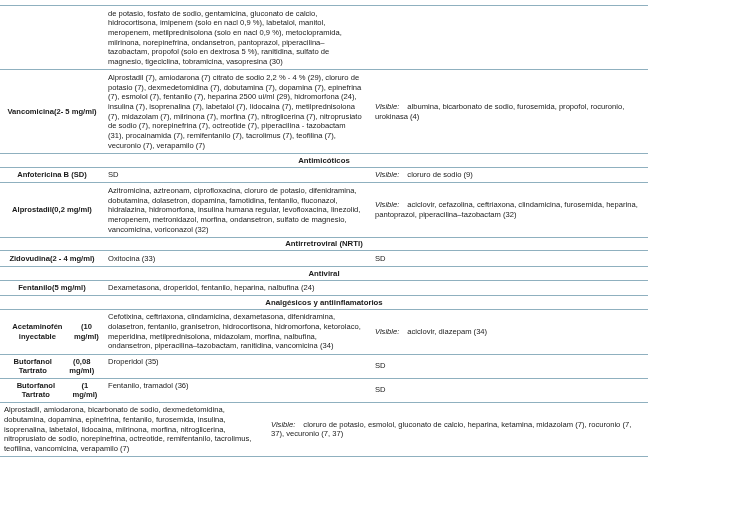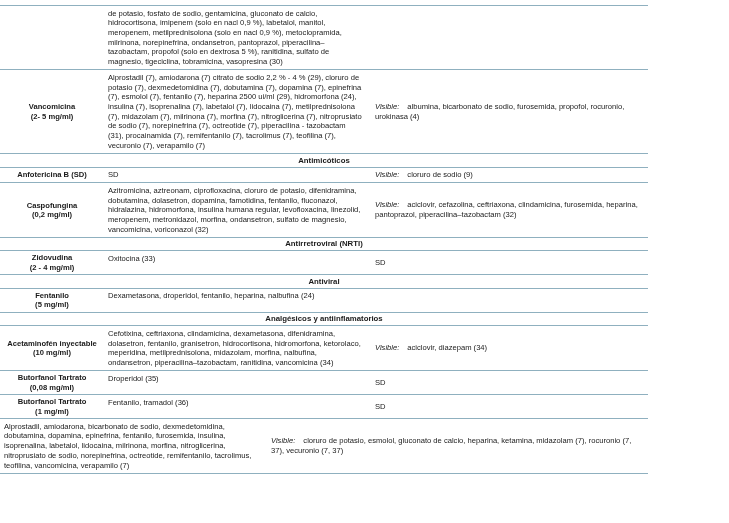--- a/index.html
+++ b/index.html
@@ -21,21 +21,21 @@
     border-bottom: 1px solid var(--line, #8fb0bf);
   }
   .row {
     display: flex;
     border-top: 1px solid var(--line, #8fb0bf);
   }
   .c1 {
     width: 104px;
     flex: 0 0 104px;
     display: flex;
-    flex-direction: column;
+    flex-direction: row;
     justify-content: center;
     align-items: center;
     text-align: center;
     font-weight: bold;
     font-size: 7.6px;
     line-height: 1.25;
     padding: 2px 3px;
   }
   .c2 {
     width: 264px;
@@ -103,21 +103,21 @@
         <div></div>
       </div>
       <div class="c2">SD</div>
       <div class="c3">
         <div><span class="vp">Visible:</span><span>cloruro de sodio (9)</span></div>
       </div>
     </div>
 
     <div class="row">
       <div class="c1">
-        <div>Caspofungina</div>
+        <div>Alprostadil</div>
         <div>(0,2 mg/ml)</div>
       </div>
       <div class="c2">Azitromicina, aztreonam, ciprofloxacina, cloruro de potasio, difenidramina, dobutamina, dolasetron, dopamina, famotidina, fentanilo, fluconazol, hidralazina, hidromorfona, insulina humana regular, levofloxacina, linezolid, meropenem, metronidazol, morfina, ondansetron, sulfato de magnesio, vancomicina, voriconazol (32)</div>
       <div class="c3">
         <div><span class="vp">Visible:</span><span>aciclovir, cefazolina, ceftriaxona, clindamicina, furosemida, heparina, pantoprazol, piperacilina–tazobactam (32)</span></div>
       </div>
     </div>
 
     <div class="row section">
       <div class="lbl">Antirretroviral (NRTI)</div>

